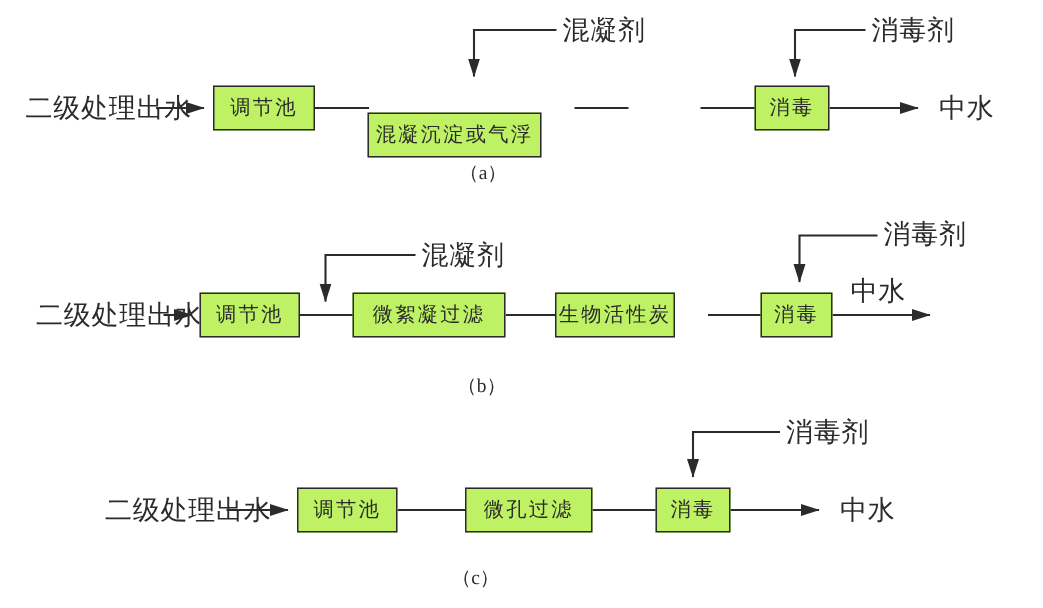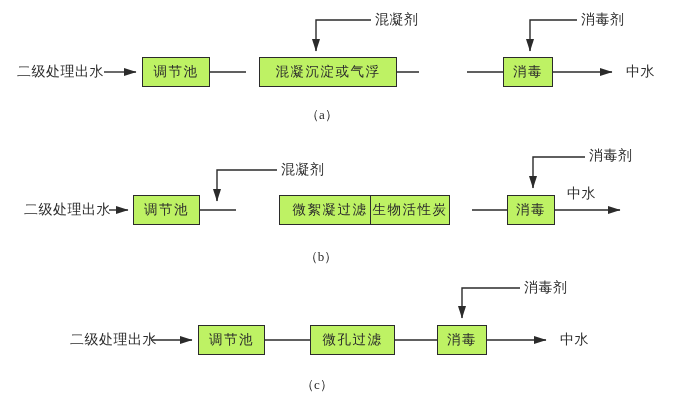--- a/index.html
+++ b/index.html
@@ -9,21 +9,21 @@
     color:#2b2b2b;overflow:hidden;
   }
   .lines-layer{position:absolute;left:0;top:0;width:695px;height:405px;}
   .box{
     position:absolute;box-sizing:border-box;height:30px;
     border:1.5px solid #2b2b2b;background:#bef264;
     display:flex;align-items:center;justify-content:center;
     font-size:13.5px;letter-spacing:1.5px;line-height:1;white-space:nowrap;
   }
   .lbl{
-    position:absolute;font-size:14px;letter-spacing:0.5px;line-height:16px;
+    position:absolute;font-size:18px;letter-spacing:0.5px;line-height:16px;
     white-space:nowrap;
   }
   .caption{
     position:absolute;font-size:13px;line-height:15px;white-space:nowrap;
     text-align:center;width:46px;
   }
 </style>
 </head>
 <body>
 
@@ -56,30 +56,30 @@
       <path d="M151 340 H192" marker-end="url(#arw)"></path>
       <path d="M265 340 H311"></path>
       <path d="M395 340 H438"></path>
       <path d="M487 340 H546" marker-end="url(#arw)"></path>
       <path d="M520 288 H462 V318" marker-end="url(#arw)"></path>
     </g>
   </svg>
 
   <div class="lbl" style="left:17px;top:64px;">二级处理出水</div>
   <div class="box" style="left:142px;top:57px;width:68px;">调节池</div>
-  <div class="box" style="left:245px;top:57px;width:138px;margin-left:14px;">混凝沉淀或气浮</div>
+  <div class="box" style="left:245px;top:75px;width:116px;">混凝沉淀或气浮</div>
   <div class="box" style="left:503px;top:57px;width:50px;">消毒</div>
   <div class="lbl" style="left:375px;top:12px;">混凝剂</div>
   <div class="lbl" style="left:581px;top:12px;">消毒剂</div>
   <div class="lbl" style="left:626px;top:64px;">中水</div>
   <div class="caption" style="left:299px;top:107px;">（a）</div>
 
   <div class="lbl" style="left:24px;top:202px;">二级处理出水</div>
   <div class="box" style="left:133px;top:195px;width:67px;">调节池</div>
-  <div class="box" style="left:235px;top:195px;width:102px;margin-left:44px;">微絮凝过滤</div>
+  <div class="box" style="left:235px;top:195px;width:102px;">微絮凝过滤</div>
   <div class="box" style="left:370px;top:195px;width:80px;">生物活性炭</div>
   <div class="box" style="left:507px;top:195px;width:48px;">消毒</div>
   <div class="lbl" style="left:281px;top:162px;">混凝剂</div>
   <div class="lbl" style="left:589px;top:148px;">消毒剂</div>
   <div class="lbl" style="left:567px;top:186px;">中水</div>
   <div class="caption" style="left:298px;top:249px;">（b）</div>
 
   <div class="lbl" style="left:70px;top:332px;">二级处理出水</div>
   <div class="box" style="left:198px;top:325px;width:67px;">调节池</div>
   <div class="box" style="left:310px;top:325px;width:85px;">微孔过滤</div>

